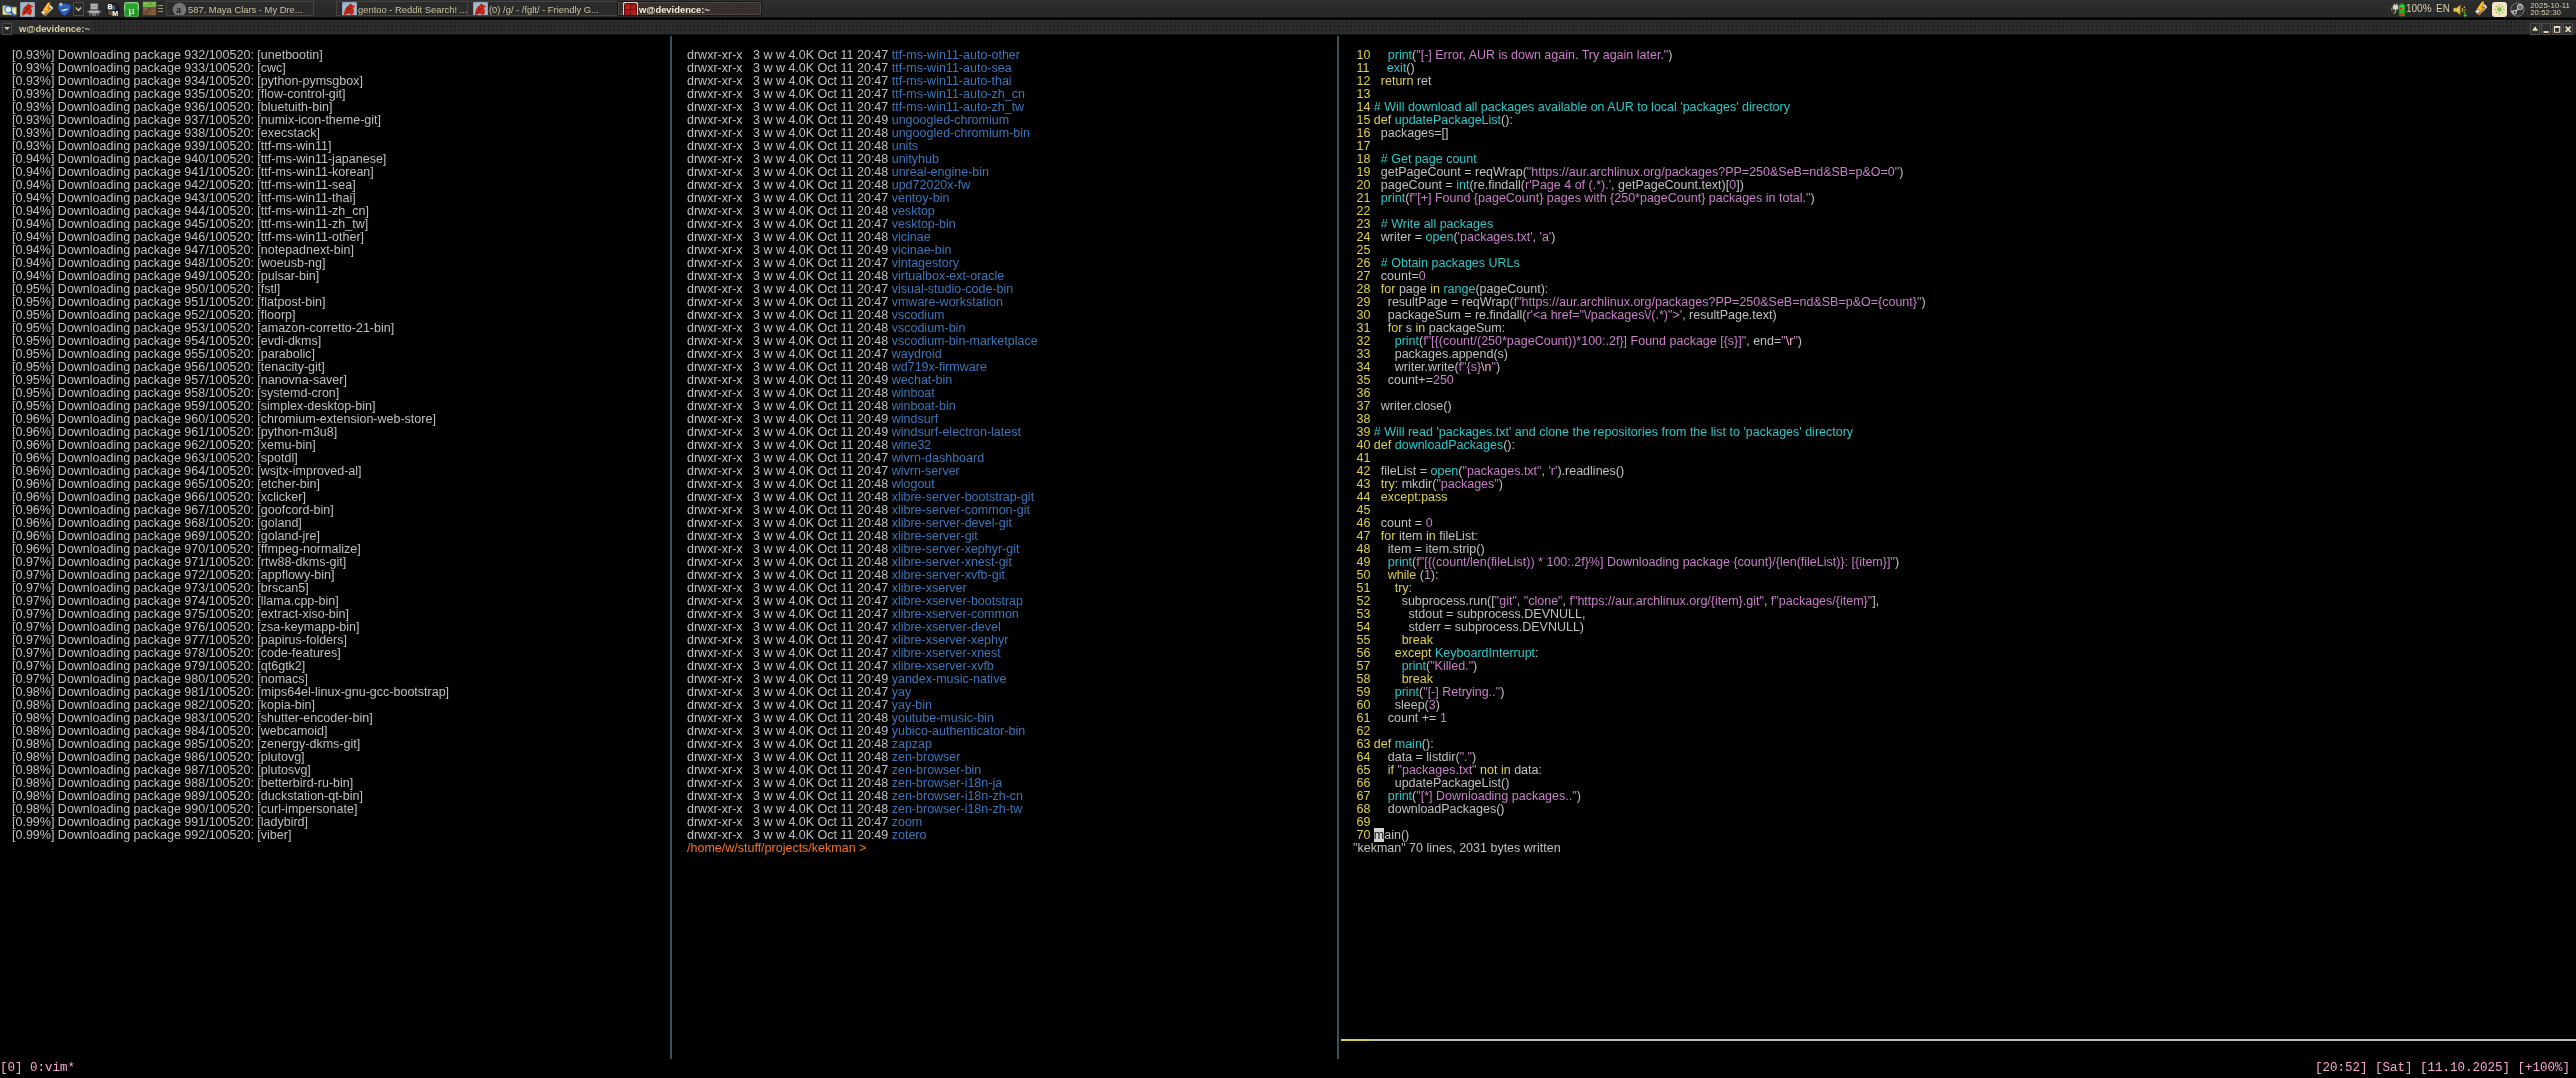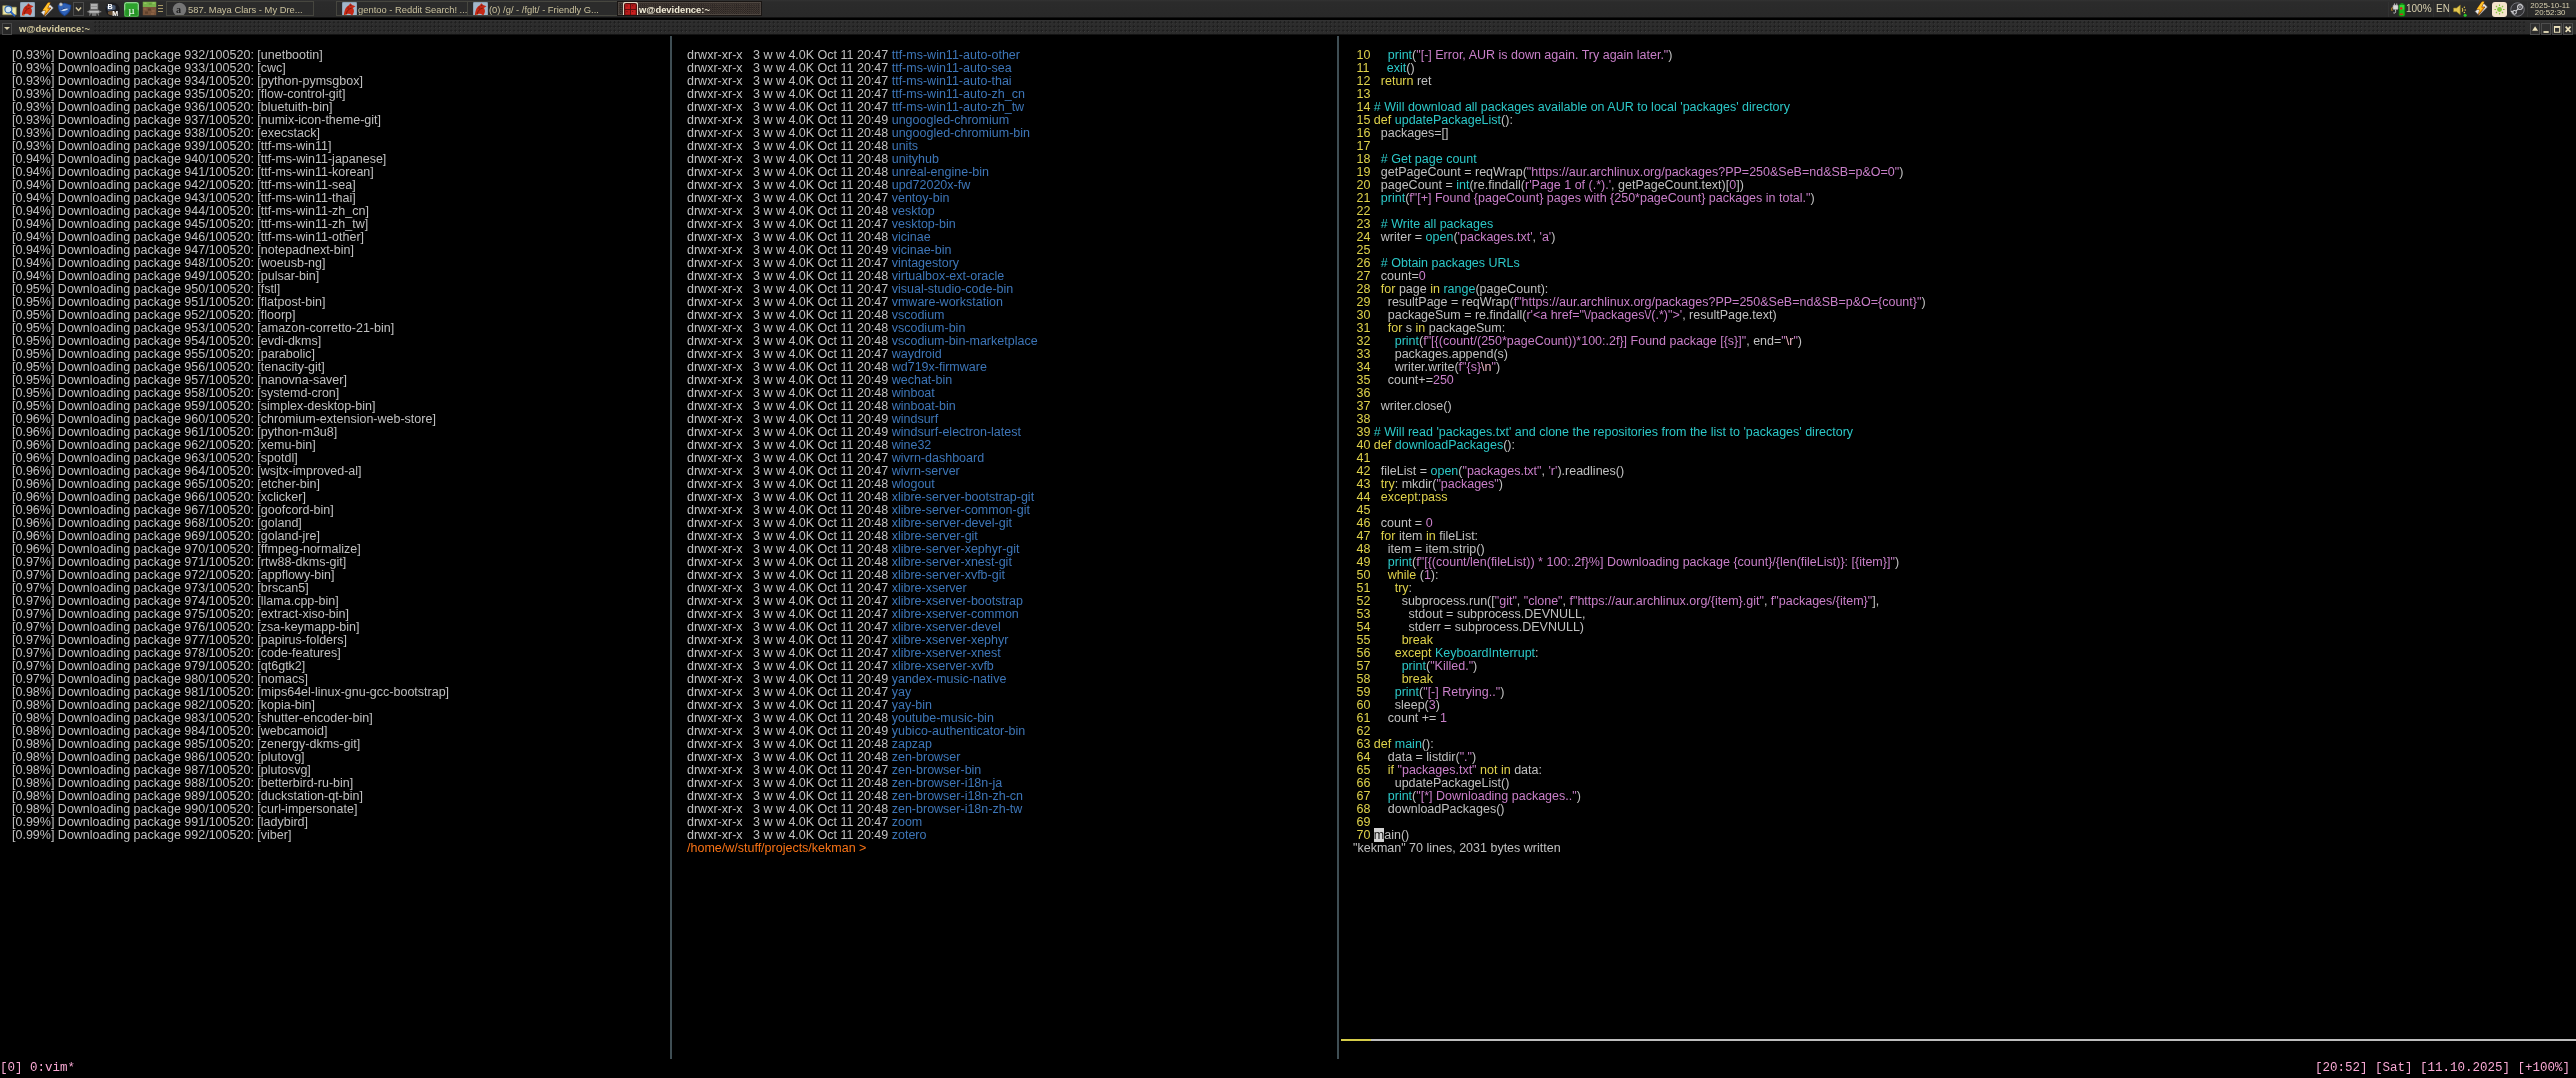--- a/index.html
+++ b/index.html
@@ -22,21 +22,21 @@
 .tb svg{position:absolute;left:0;top:0}
 pre{position:absolute;margin:12px;font-family:Liberation Sans, sans-serif;font-size:12.5px;line-height:13px;
  color:#c0c0c0}
 .b{color:#3d76b8} .y{color:#dfd24b} .c{color:#2cc8c8} .p{color:#c97fc9} .s{color:#edb3c0}
 .d{color:#f97316}
 .cur{background:#d2d2d2;color:#161616}
 .vsep{position:absolute;top:36px;width:1.5px;height:1023px;background:#3f4e54}
 .mono{position:absolute;font-family:"Liberation Mono",monospace;font-size:12.5px;line-height:16.5px;color:#f9a8d4;white-space:pre}
 .tray{position:absolute;top:2.2px;font-size:10px;color:#d7cfae;line-height:13.5px}
 .tsep{position:absolute;top:1.5px;width:0.7px;height:15px;background:#323232}
-#clock{position:absolute;right:6px;top:0;text-align:center;font-size:7.9px;line-height:7.5px;color:#d7cfae;padding-top:1.5px}
+#clock{position:absolute;right:6px;top:0;text-align:left;font-size:7.9px;line-height:7.5px;color:#d7cfae;padding-top:1.5px}
 </style></head><body>
 
 <div id="bar">
 <svg style="position:absolute;left:2.2px;top:1.5px" width="15" height="15" viewBox="0 0 20 20">
       <path d="M1 5 L1 17 L19 17 L19 7 L9 7 L7 5 Z" fill="#efe8a8" stroke="#9a9150" stroke-width="1"></path>
       <path d="M1 8 L19 8" stroke="#d8cf8a" stroke-width="1"></path>
       <circle cx="8.5" cy="10" r="4.6" fill="#d2e8f4" stroke="#3a6fb0" stroke-width="1.6"></circle>
       <path d="M11.8 13.4 L16.5 18.2" stroke="#2a62c0" stroke-width="2.6" stroke-linecap="round"></path>
     </svg>
 <svg style="position:absolute;left:20px;top:1.5px" width="15" height="15" viewBox="0 0 20 20">
@@ -354,21 +354,21 @@
 <pre id="p3" style="left:1341px;top:37px"><span class="y"> 10 </span>    <span class="c">print</span>(<span class="p">"[-] Error, AUR is down again. Try again later."</span>)
 <span class="y"> 11 </span>    <span class="c">exit</span>()
 <span class="y"> 12 </span>  <span class="y">return</span> ret
 <span class="y"> 13 </span>
 <span class="y"> 14 </span><span class="c"># Will download all packages available on AUR to local 'packages' directory</span>
 <span class="y"> 15 </span><span class="y">def</span> <span class="c">updatePackageList</span>():
 <span class="y"> 16 </span>  packages=[]
 <span class="y"> 17 </span>
 <span class="y"> 18 </span>  <span class="c"># Get page count</span>
 <span class="y"> 19 </span>  getPageCount = reqWrap(<span class="p">"https://aur.archlinux.org/packages?PP=250&amp;SeB=nd&amp;SB=p&amp;O=0"</span>)
-<span class="y"> 20 </span>  pageCount = <span class="c">int</span>(re.findall(<span class="p">r'Page 1 of (.*).'</span>, getPageCount.text)[<span class="p">0</span>])
+<span class="y"> 20 </span>  pageCount = <span class="c">int</span>(re.findall(<span class="p">r'Page 4 of (.*).'</span>, getPageCount.text)[<span class="p">0</span>])
 <span class="y"> 21 </span>  <span class="c">print</span>(<span class="p">f"[+] Found {pageCount} pages with {250*pageCount} packages in total."</span>)
 <span class="y"> 22 </span>
 <span class="y"> 23 </span>  <span class="c"># Write all packages</span>
 <span class="y"> 24 </span>  writer = <span class="c">open</span>(<span class="p">'packages.txt'</span>, <span class="p">'a'</span>)
 <span class="y"> 25 </span>
 <span class="y"> 26 </span>  <span class="c"># Obtain packages URLs</span>
 <span class="y"> 27 </span>  count=<span class="p">0</span>
 <span class="y"> 28 </span>  <span class="y">for</span> page <span class="y">in</span> <span class="c">range</span>(pageCount):
 <span class="y"> 29 </span>    resultPage = reqWrap(<span class="p">f"https://aur.archlinux.org/packages?PP=250&amp;SeB=nd&amp;SB=p&amp;O={count}"</span>)
 <span class="y"> 30 </span>    packageSum = re.findall(<span class="p">r'&lt;a href="\/packages\/(.*)"&gt;'</span>, resultPage.text)

